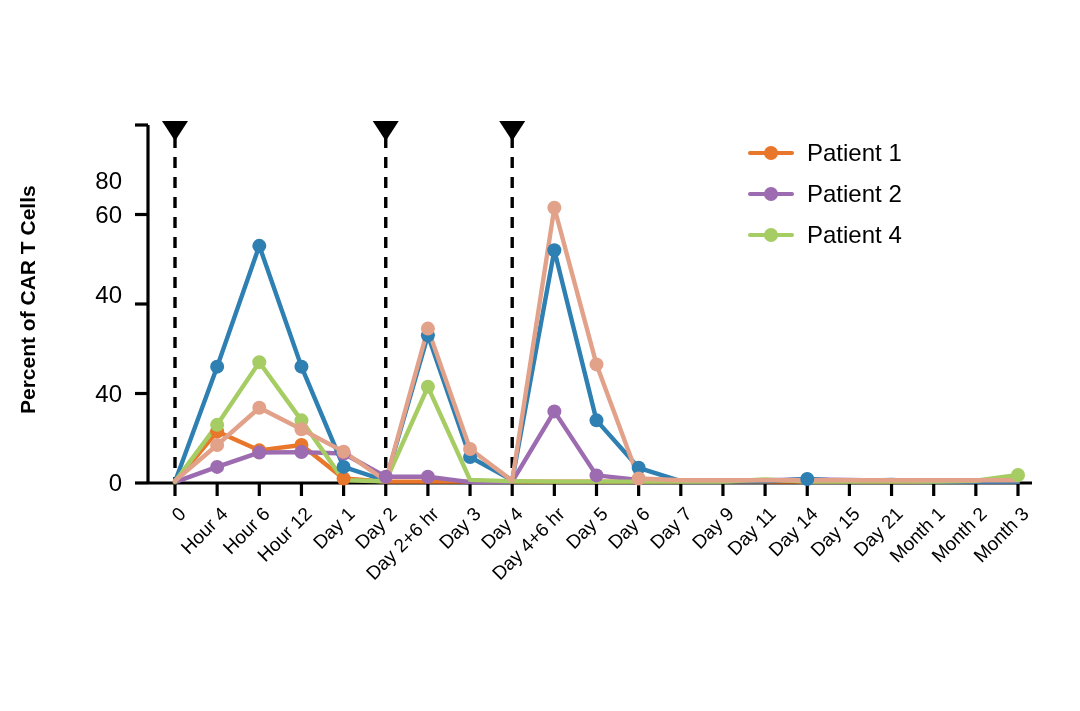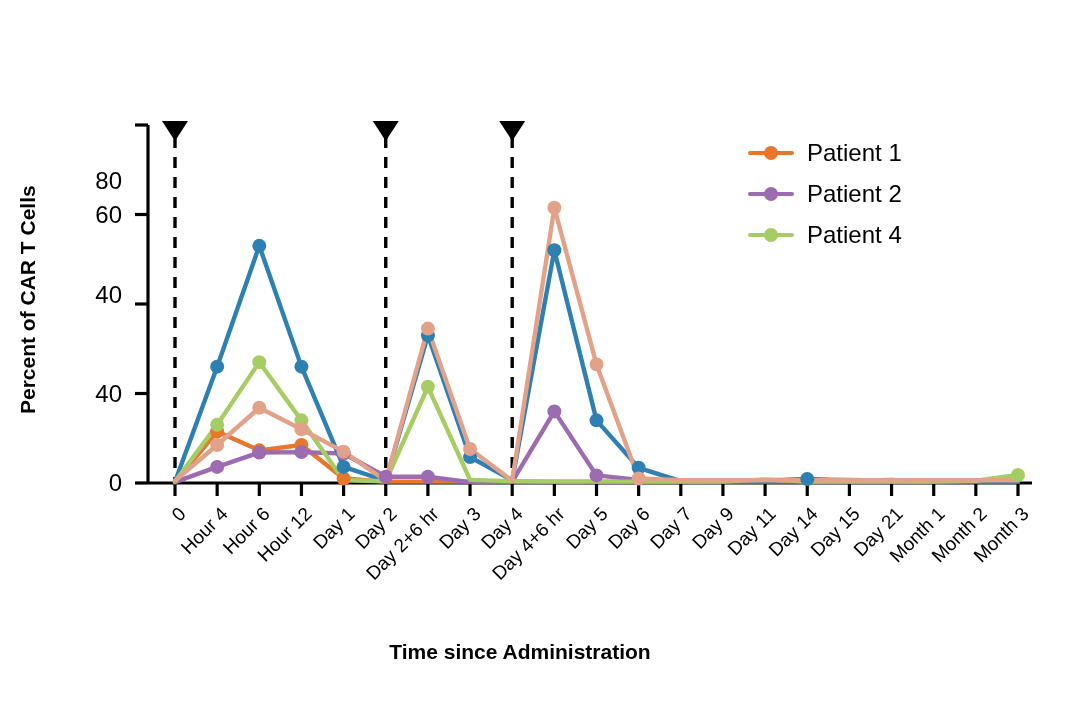--- a/index.html
+++ b/index.html
@@ -112,21 +112,20 @@
       <circle cx="301.45" cy="429.3" r="7" fill="#E2A189"></circle>
       <circle cx="343.6" cy="451.675" r="7" fill="#E2A189"></circle>
       <circle cx="427.9" cy="328.61249999999995" r="7" fill="#E2A189"></circle>
       <circle cx="470.05" cy="448.99" r="7" fill="#E2A189"></circle>
       <circle cx="554.3499999999999" cy="207.78749999999997" r="7" fill="#E2A189"></circle>
       <circle cx="596.5" cy="364.4125" r="7" fill="#E2A189"></circle>
       <circle cx="638.65" cy="478.525" r="7" fill="#E2A189"></circle>
     </svg>
 
   <div id="y-axis-label">Percent of CAR T Cells</div>
-  <div id="x-axis-label">Time since Administration</div>
 
   <div id="legend">
       <div class="legend-row">
         <span class="legend-swatch">
           <i style="background: rgb(232, 119, 43);"></i>
           <b style="background: rgb(232, 119, 43);"></b>
         </span>
         <span class="legend-text">Patient 1</span>
       </div>
       <div class="legend-row">

